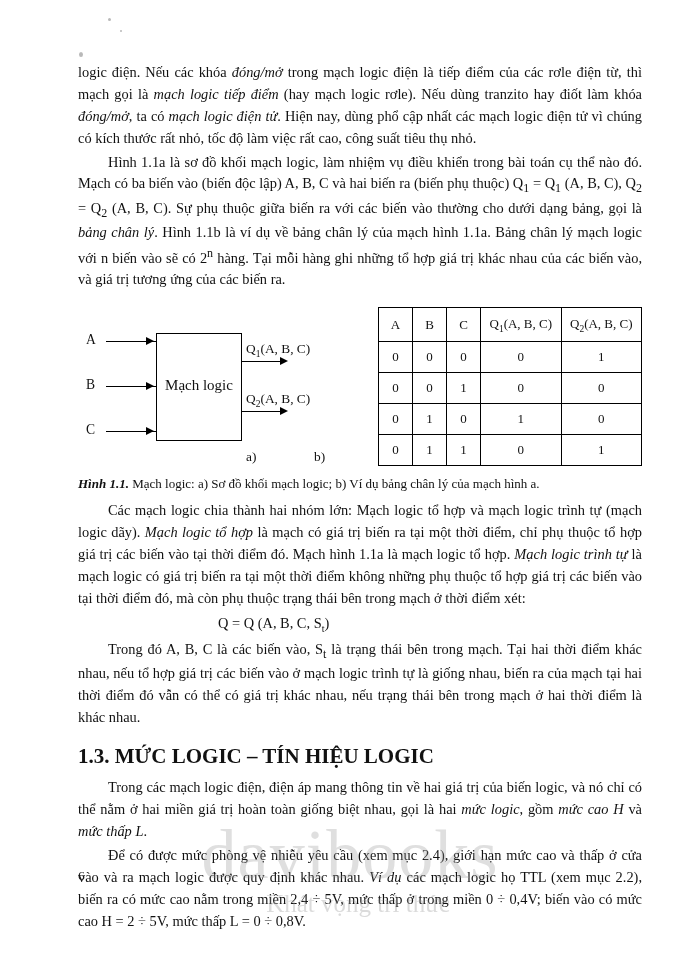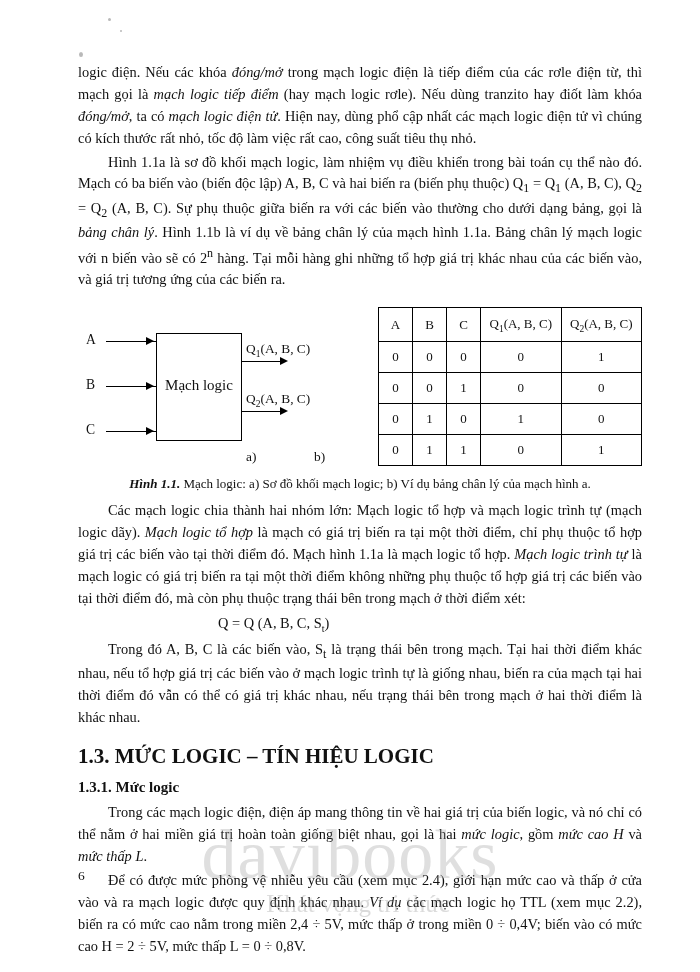--- a/index.html
+++ b/index.html
@@ -104,21 +104,20 @@
     text-align: center;
     font-weight: normal;
     padding: 4px 2px;
     height: 22px;
   }
   .truth th { height: 25px; }
   .truth th sub { font-size: 9.5px; }
   .truth col.c-narrow { width: 34px; }
 
   .caption {
-    text-align: center;
     font-size: 13px;
     font-style: italic;
     margin: 4px 0 8px 0;
   }
   .caption .cap-bold { font-weight: bold; }
   .caption .cap-rest { font-style: normal; }
 
   .eq {
     text-align: center;
     font-size: 14.4px;
@@ -291,21 +290,20 @@
 
   <p class="eq-left">
     <span>Q = Q (A, B, C, S</span><sub>t</sub><span>)</span>
   </p>
 
   <p class="para indent">
     <span>Trong đó A, B, C là các biến vào, S</span><sub>t</sub><span> là trạng thái bên trong mạch. Tại hai thời điểm khác nhau, nếu tổ hợp giá trị các biến vào ở mạch logic trình tự là giống nhau, biến ra của mạch tại hai thời điểm đó vẫn có thể có giá trị khác nhau, nếu trạng thái bên trong mạch ở hai thời điểm là khác nhau.</span>
   </p>
 
   <h2 class="sec">1.3. MỨC LOGIC – TÍN HIỆU LOGIC</h2>
-  <h3 class="subsec">1.3.1. Mức logic</h3>
 
   <p class="para indent">
     <span>Trong các mạch logic điện, điện áp mang thông tin về hai giá trị của biến logic, và nó chỉ có thể nằm ở hai miền giá trị hoàn toàn giống biệt nhau, gọi là hai </span><span class="it">mức logic</span><span>, gồm </span><span class="it">mức cao H</span><span> và </span><span class="it">mức thấp L</span><span>.</span>
   </p>
 
 
 
   <p class="para indent">
     <span>Để có được mức phòng vệ nhiễu yêu cầu (xem mục 2.4), giới hạn mức cao và thấp ở cửa vào và ra mạch logic được quy định khác nhau. </span><span class="it">Ví dụ</span><span> các mạch logic họ TTL (xem mục 2.2), biến ra có mức cao nằm trong miền 2,4 ÷ 5V, mức thấp ở trong miền 0 ÷ 0,4V; biến vào có mức cao H = 2 ÷ 5V, mức thấp L = 0 ÷ 0,8V.</span>
   </p>

